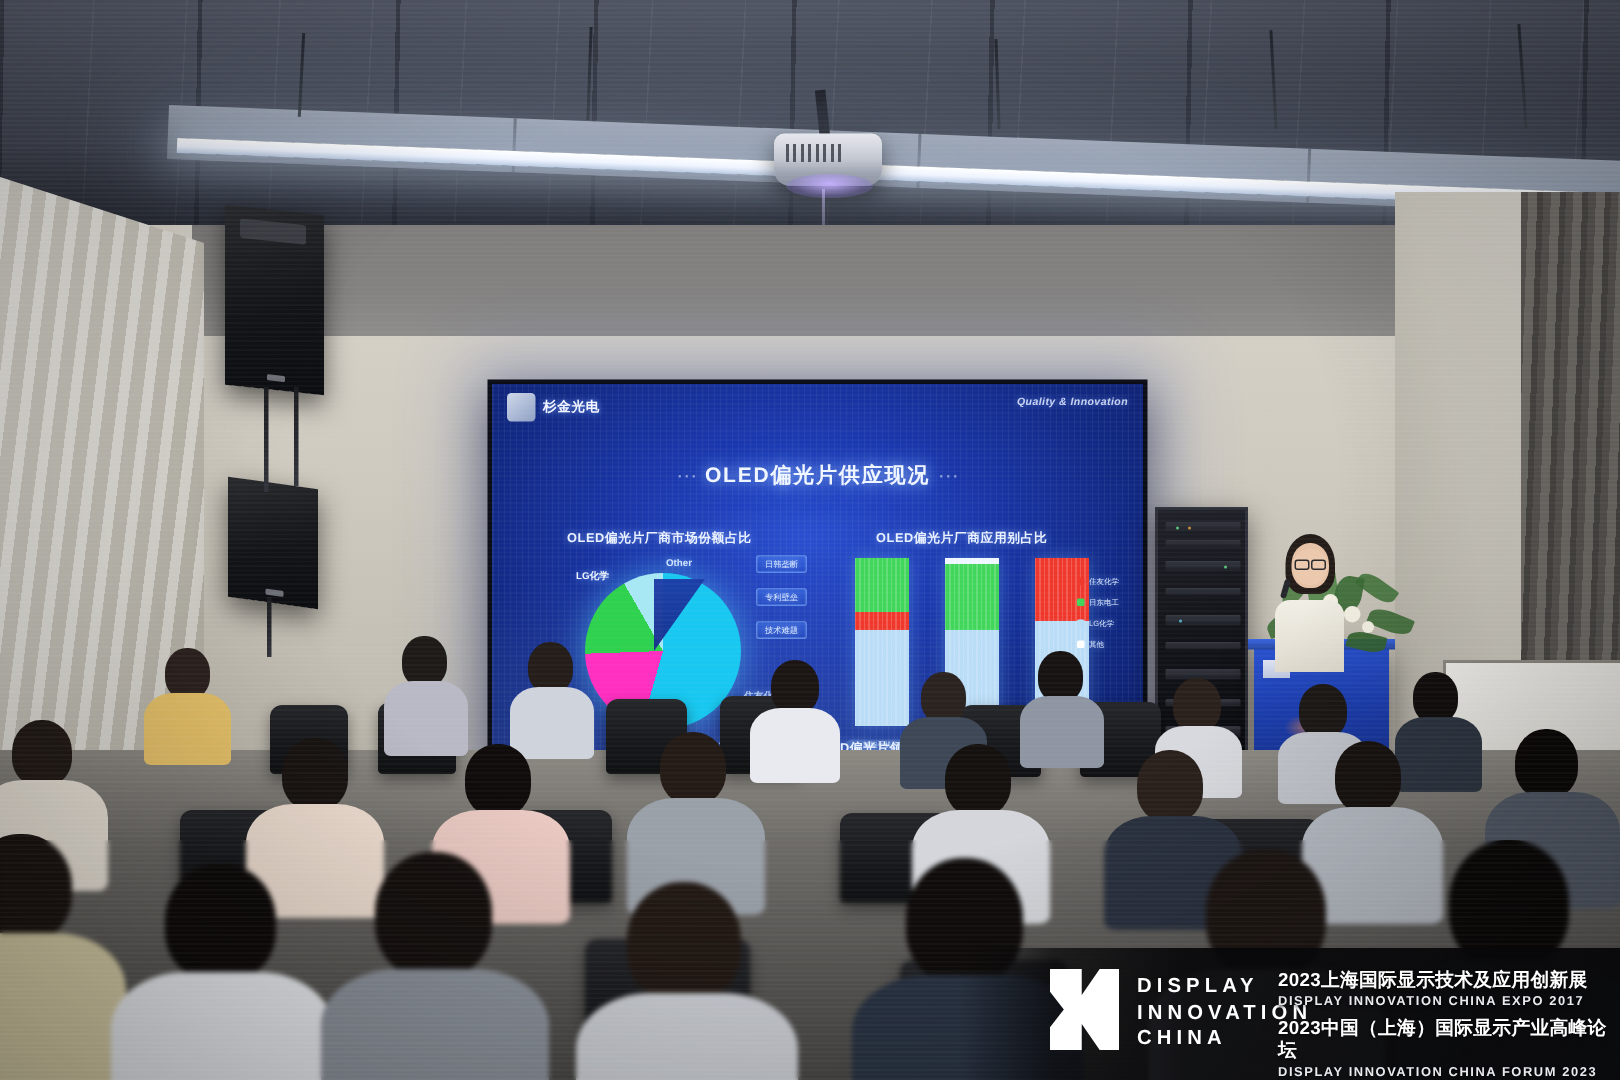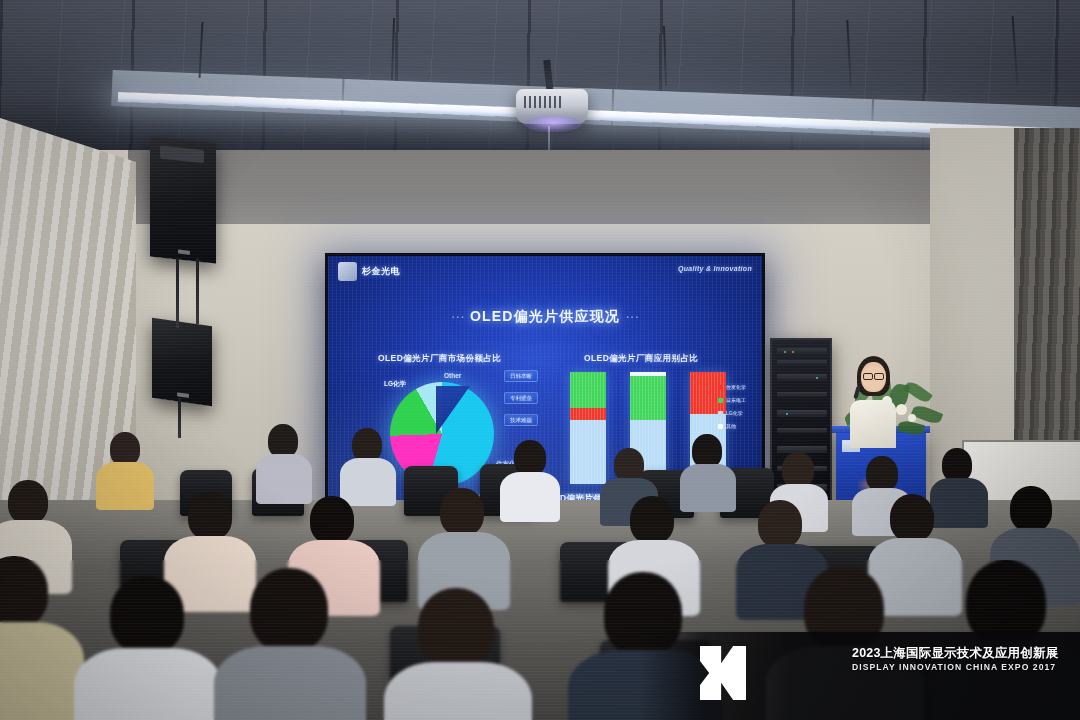--- a/index.html
+++ b/index.html
@@ -529,18 +529,27 @@
   </div>
 
   <div class="blur-bottom"></div>
   <div class="vignette"></div>
   <div class="noise"></div>
 
   <div class="brandbar"></div>
   <div class="dic-logo">
     <div class="dic-mark"></div>
   </div>
+  <div class="dic-words">
+    <div>DISPLAY</div>
+    <div>INNOVATION</div>
+    <div>CHINA</div>
+  </div>
   <div class="ev-block ev1">
     <div class="ev-cn">2023上海国际显示技术及应用创新展</div>
     <div class="ev-en">DISPLAY INNOVATION CHINA EXPO 2017</div>
   </div>
+  <div class="ev-block ev2">
+    <div class="ev-cn">2023中国（上海）国际显示产业高峰论坛</div>
+    <div class="ev-en">DISPLAY INNOVATION CHINA FORUM 2023</div>
+  </div>
 
 </div>
 
 </body></html>

